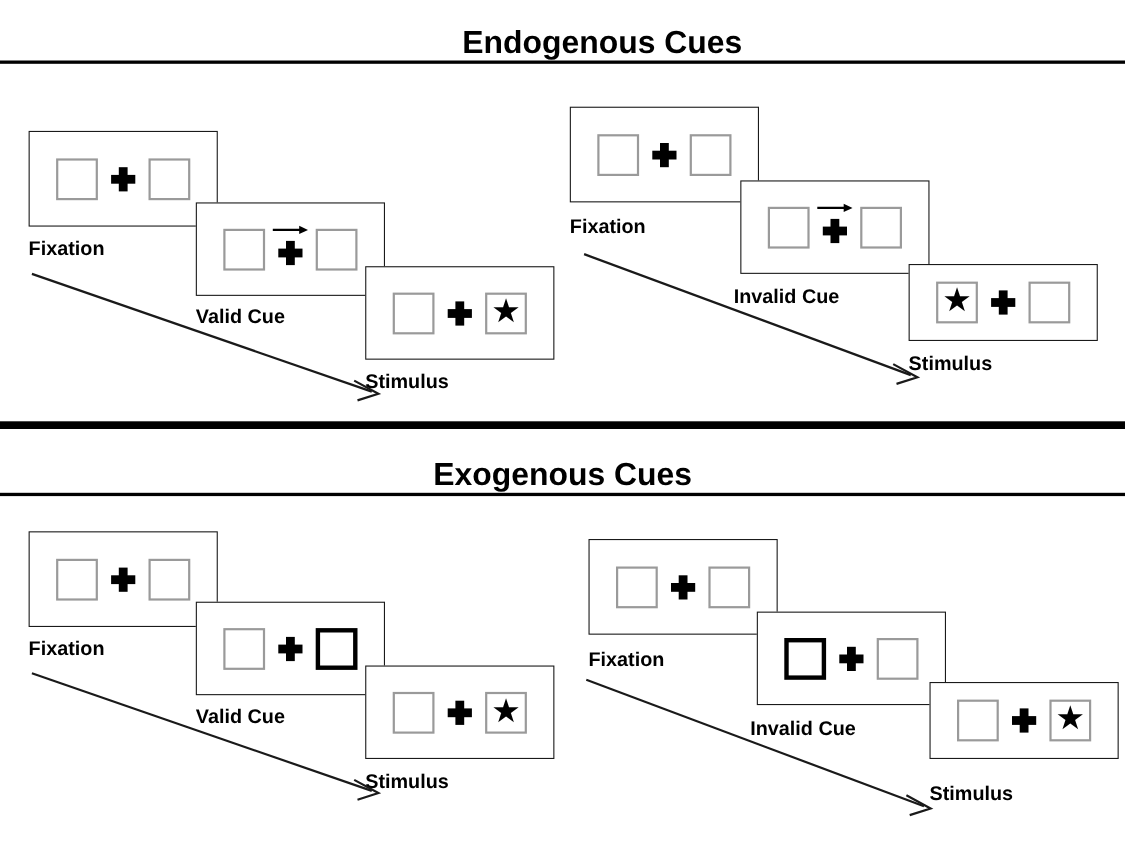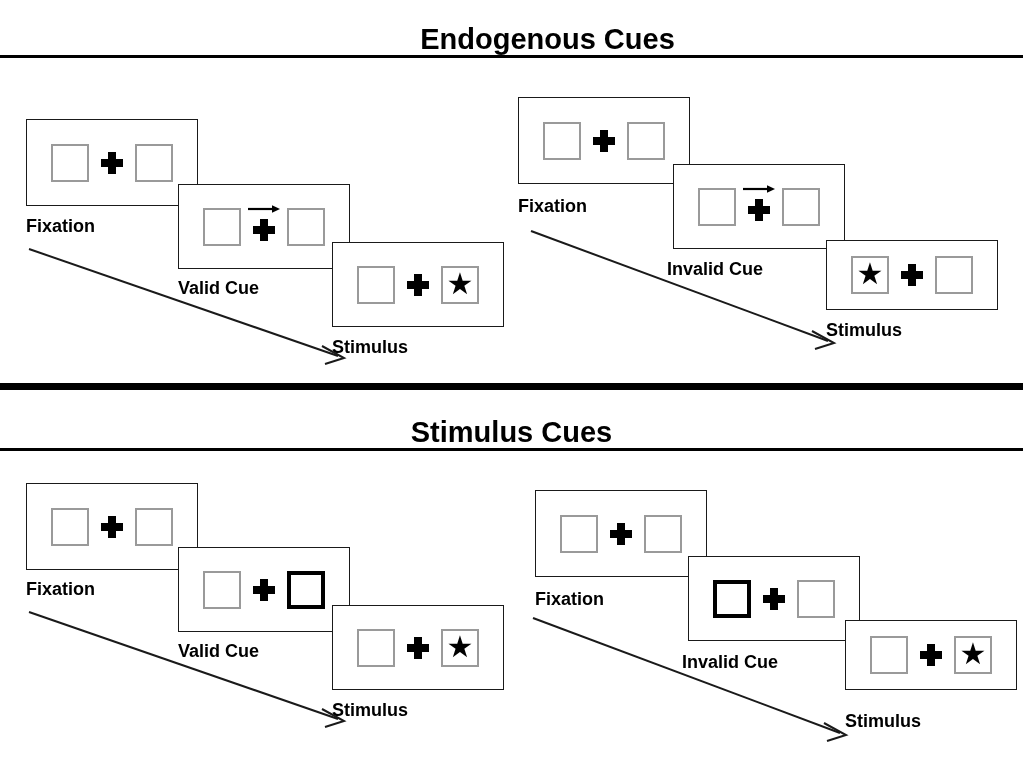--- a/index.html
+++ b/index.html
@@ -233,21 +233,21 @@
   <div class="stage-label" style="left:826px; top:320px; width:172px;">Stimulus</div>
 
   <svg class="time-arrow" style="left:528px; top:228px; width:320px; height:130px;" viewBox="0 0 320 130">
     <line x1="3" y1="3" x2="300" y2="113" stroke="#1a1a1a" stroke-width="2"></line>
     <polyline points="284,103 306,115 287,121" fill="none" stroke="#1a1a1a" stroke-width="2"></polyline>
   </svg>
 
   <div class="divider" style="top:383px;"></div>
 
   <div class="section-title" style="left:0; width:1023px; top:417px;">
-    <span>Stimulus Cues</span>
+    <span>Exogenous Cues</span>
   </div>
 
   <div class="panel" style="left:26px; top:483px; width:172px; height:87px;">
     <div class="panel-inner">
       <div class="pbox"></div>
       <div class="cross-wrap">
         <div class="cross"></div>
       </div>
       <div class="pbox"></div>
     </div>

